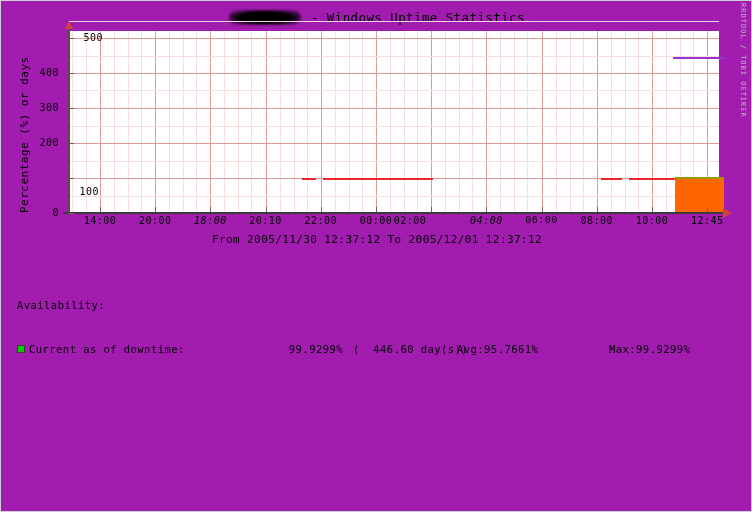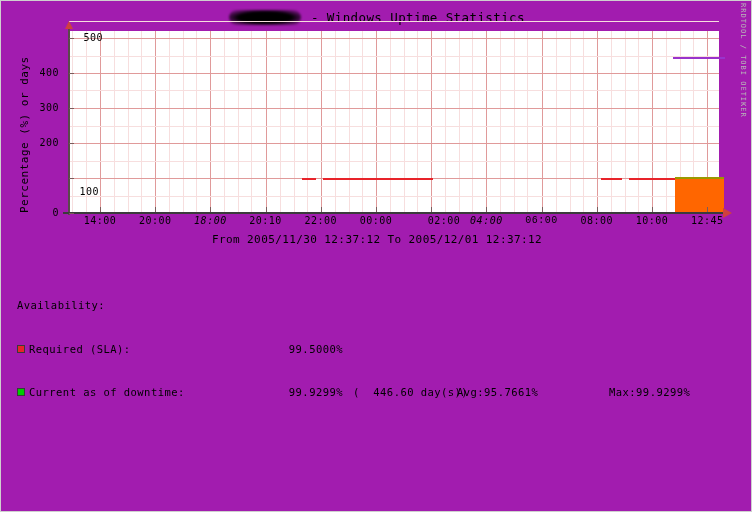--- a/index.html
+++ b/index.html
@@ -331,21 +331,20 @@
   <div id="axis-y"></div>
   <div id="axis-y-arrow"></div>
   <div id="axis-x"></div>
   <div id="axis-x-arrow"></div>
 
   <div id="daterange">From 2005/11/30 12:37:12 To 2005/12/01 12:37:12</div>
 
   <div id="stats">
 
     <div class="sec-head">Availability:</div>
-    <div class="row"><span class="sw" style="background: rgb(232, 35, 42);"></span><span class="cell c-label">Required (SLA):</span><span class="cell c-val">99.5000%</span><span class="cell c-pct"></span><span class="cell c-avg"></span><span class="cell c-max"></span></div>
     <div class="row"><span class="sw" style="background: rgb(0, 204, 0);"></span><span class="cell c-label">Current as of downtime:</span><span class="cell c-val">99.9299%</span><span class="cell c-pct">(  446.60 day(s))</span><span class="cell c-avg">Avg:95.7661%</span><span class="cell c-max">Max:99.9299%</span></div>
 
     <div class="sec-gap"></div>
 
     
     
     
 
     
 
@@ -378,21 +377,21 @@
     <div class="xtick-label" style="left: 154.2px;">20:00</div>
     <div class="xtick-mark" style="left: 154px;"></div>
     <div class="xtick-label" style="left: 209.4px; font-style: italic;">18:00</div>
     <div class="xtick-mark" style="left: 209px;"></div>
     <div class="xtick-label" style="left: 264.6px;">20:10</div>
     <div class="xtick-mark" style="left: 265px;"></div>
     <div class="xtick-label" style="left: 319.8px;">22:00</div>
     <div class="xtick-mark" style="left: 320px;"></div>
     <div class="xtick-label" style="left: 375px;">00:00</div>
     <div class="xtick-mark" style="left: 375px;"></div>
-    <div class="xtick-label" style="left: 443px;">02:00</div>
+    <div class="xtick-label" style="left: 409px;">02:00</div>
     <div class="xtick-mark" style="left: 430px;"></div>
     <div class="xtick-label" style="left: 485.4px; font-style: italic;">04:00</div>
     <div class="xtick-mark" style="left: 485px;"></div>
     <div class="xtick-label" style="left: 540.6px; font-family: Liberation Mono, monospace;">06:00</div>
     <div class="xtick-mark" style="left: 541px;"></div>
     <div class="xtick-label" style="left: 595.8px;">08:00</div>
     <div class="xtick-mark" style="left: 596px;"></div>
     <div class="xtick-label" style="left: 651px;">10:00</div>
     <div class="xtick-mark" style="left: 651px;"></div>
     <div class="xtick-label" style="left: 706.2px;">12:45</div>

